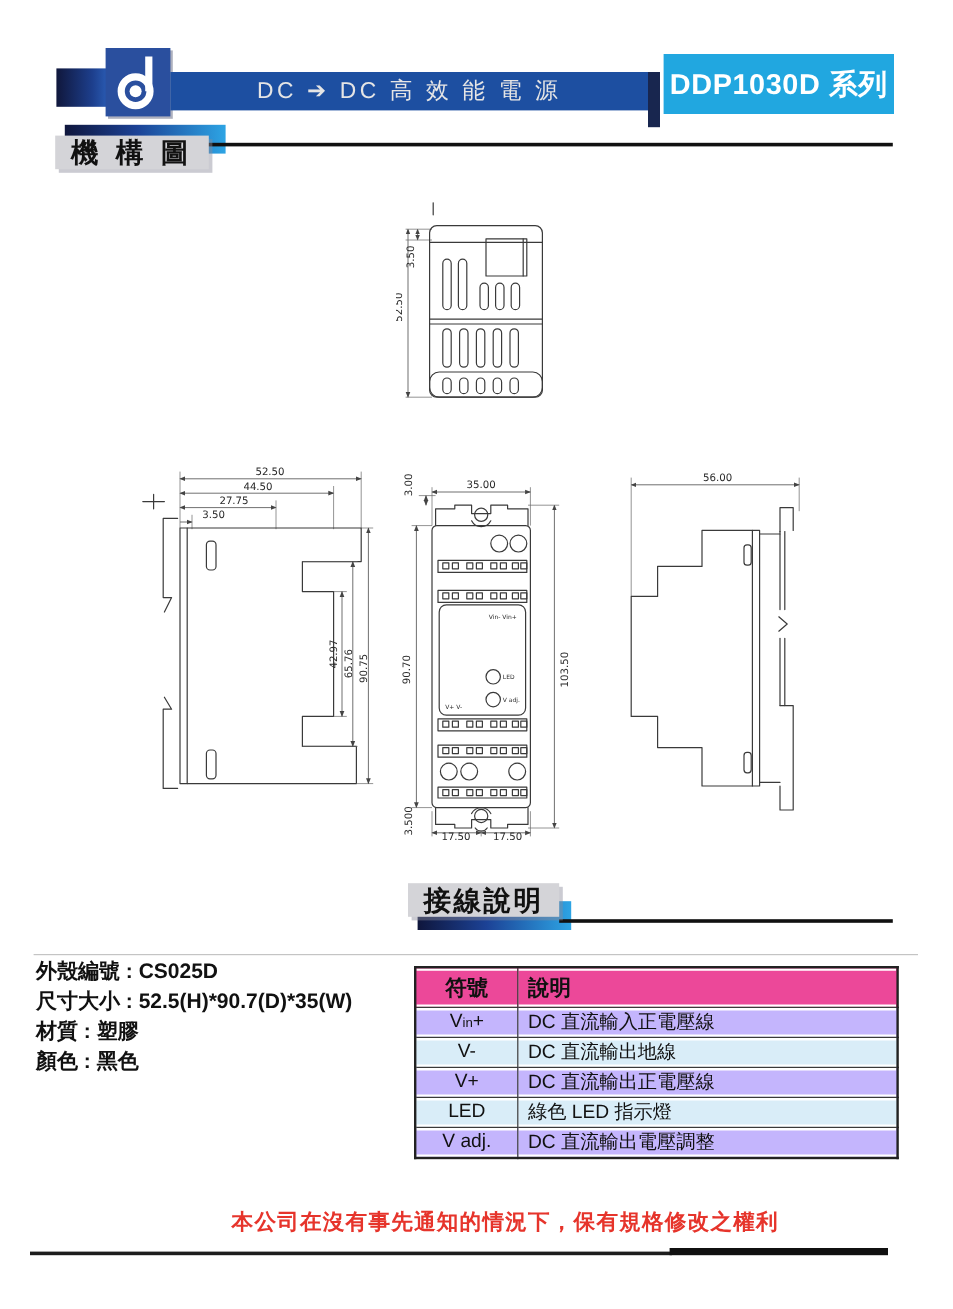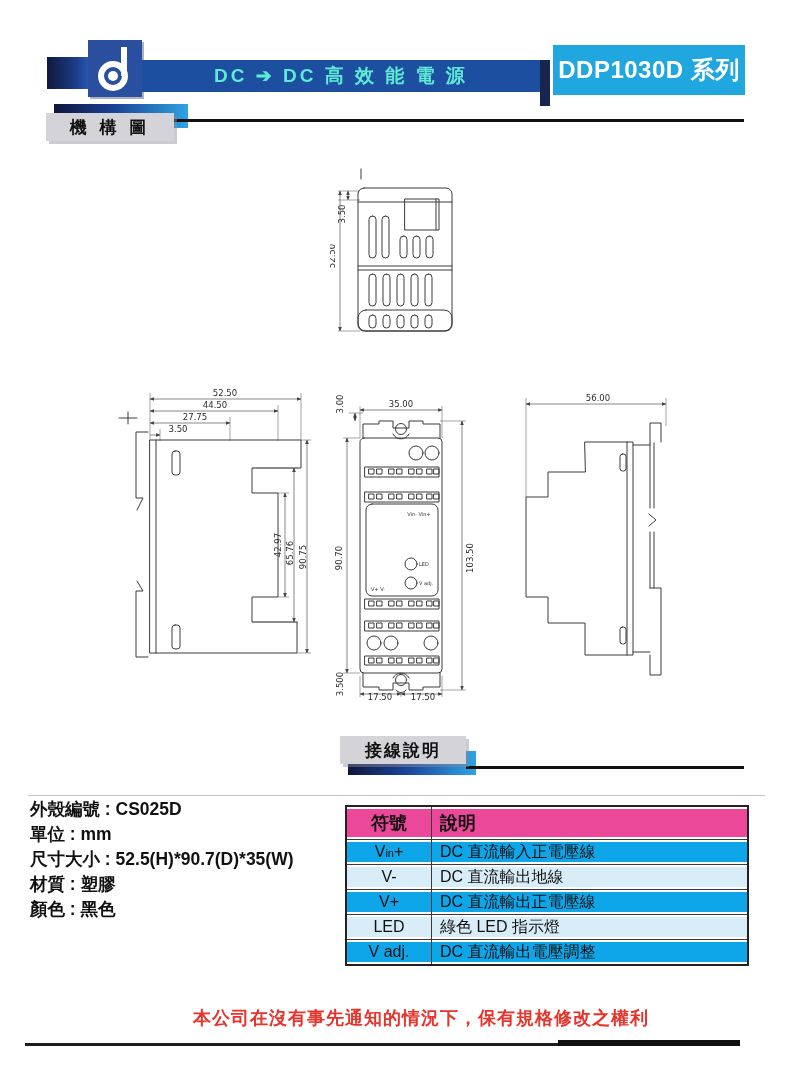--- a/index.html
+++ b/index.html
@@ -11,32 +11,32 @@
   }
   .abs{position:absolute;}
 
   
   .corner-rect{left:47px;top:57px;width:43px;height:32px;
     background:linear-gradient(90deg,#10173c,#1d3f8d 70%,#2a5cb4);}
   .logo-box{left:88px;top:40px;width:54px;height:57px;background:#2a4f9e;
     box-shadow:2px 2px 0 rgba(20,30,70,.35);}
   .main-banner{left:142px;top:60px;width:398px;height:32px;background:#1d4fa1;
     display:flex;align-items:center;justify-content:center;
-    color:#5eead4;font-weight:bold;font-size:19px;letter-spacing:3px;white-space:nowrap;}
+    color:#e5e5e5;font-weight:normal;font-size:19px;letter-spacing:3px;white-space:nowrap;}
   .series-edge{left:540px;top:60px;width:10px;height:46px;background:#18264f;}
   .series-banner{left:553px;top:45px;width:192px;height:50px;background:#21a7e0;
     display:flex;align-items:center;justify-content:center;
     color:#fff;font-weight:bold;font-size:24px;letter-spacing:0.5px;white-space:nowrap;}
 
   
   .grad-bar{height:24px;background:linear-gradient(90deg,#0f163c 0%,#1c4296 45%,#2da4e4 100%);}
   .grad-bar.mech{left:54px;top:104px;width:134px;}
   .grad-bar.wire{left:348px;top:751px;width:128px;}
   .section-box{background:#d4d4d8;display:flex;align-items:center;justify-content:center;
-    font-weight:bold;font-size:17px;color:#111;box-shadow:3px 3px 0 rgba(140,140,155,.45);}
+    font-weight:bold;font-size:23px;color:#111;box-shadow:3px 3px 0 rgba(140,140,155,.45);}
   .section-box.mech{left:46px;top:113px;width:128px;height:28px;letter-spacing:4px;}
   .section-box.wire{left:340px;top:736px;width:126px;height:28px;letter-spacing:2px;}
   .black-line{background:#111;height:3px;}
   .black-line.mech{left:172px;top:119px;width:572px;}
   .black-line.wire{left:466px;top:766px;width:278px;}
   .gray-line{left:28px;top:795px;width:737px;height:1px;background:#c4c4c4;}
 
   
   svg{display:block;}
   svg .ln{stroke:#3a3a3a;stroke-width:1;fill:none;stroke-linejoin:round;stroke-linecap:round;}
@@ -51,21 +51,21 @@
   
   .wiring-table{left:345px;top:805px;border-collapse:collapse;
     border:2.5px solid #222;font-size:16px;color:#111;table-layout:fixed;}
   .wiring-table th,.wiring-table td{border:1.5px solid #3a3a3a;
     box-shadow:inset 0 2px 0 #fff,inset 0 -2px 0 #fff;}
   .wiring-table th{background:#ec4899;font-size:18px;font-weight:bold;height:30px;}
   .wiring-table td{height:22px;}
   .col-sym{width:82px;text-align:center;}
   .col-desc{width:306px;text-align:left;padding-left:8px;}
   .row-blue td{background:#d9edf8;}
-  .row-green td{background:#0ea5e9;}
+  .row-green td{background:#c4b5fd;}
   .sub{font-size:11px;}
 
   
   .notice{left:0;top:1006px;width:794px;text-align:center;color:#e6342b;
     font-size:18px;font-weight:bold;letter-spacing:1px;padding-left:24px;}
   .bottom-line-thin{left:25px;top:1043px;width:535px;height:3px;background:#1d1d1d;}
   .bottom-line-thick{left:558px;top:1040px;width:182px;height:6px;background:#101010;}
 </style>
 </head>
 <body>
@@ -326,21 +326,20 @@
 
 <div class="abs grad-bar wire"></div>
 <div class="abs black-line wire"></div>
 <div class="abs section-box wire">
   <span>接線說明</span>
 </div>
 <div class="abs gray-line"></div>
 
 <div class="abs specs">
   <div>外殼編號 : CS025D</div>
-  <div>單位 : mm</div>
   <div>尺寸大小 : 52.5(H)*90.7(D)*35(W)</div>
   <div>材質 : 塑膠</div>
   <div>顏色 : 黑色</div>
 </div>
 
 <table class="abs wiring-table">
   <thead>
     <tr>
       <th class="col-sym">符號</th>
       <th class="col-desc" style="">說明</th>

